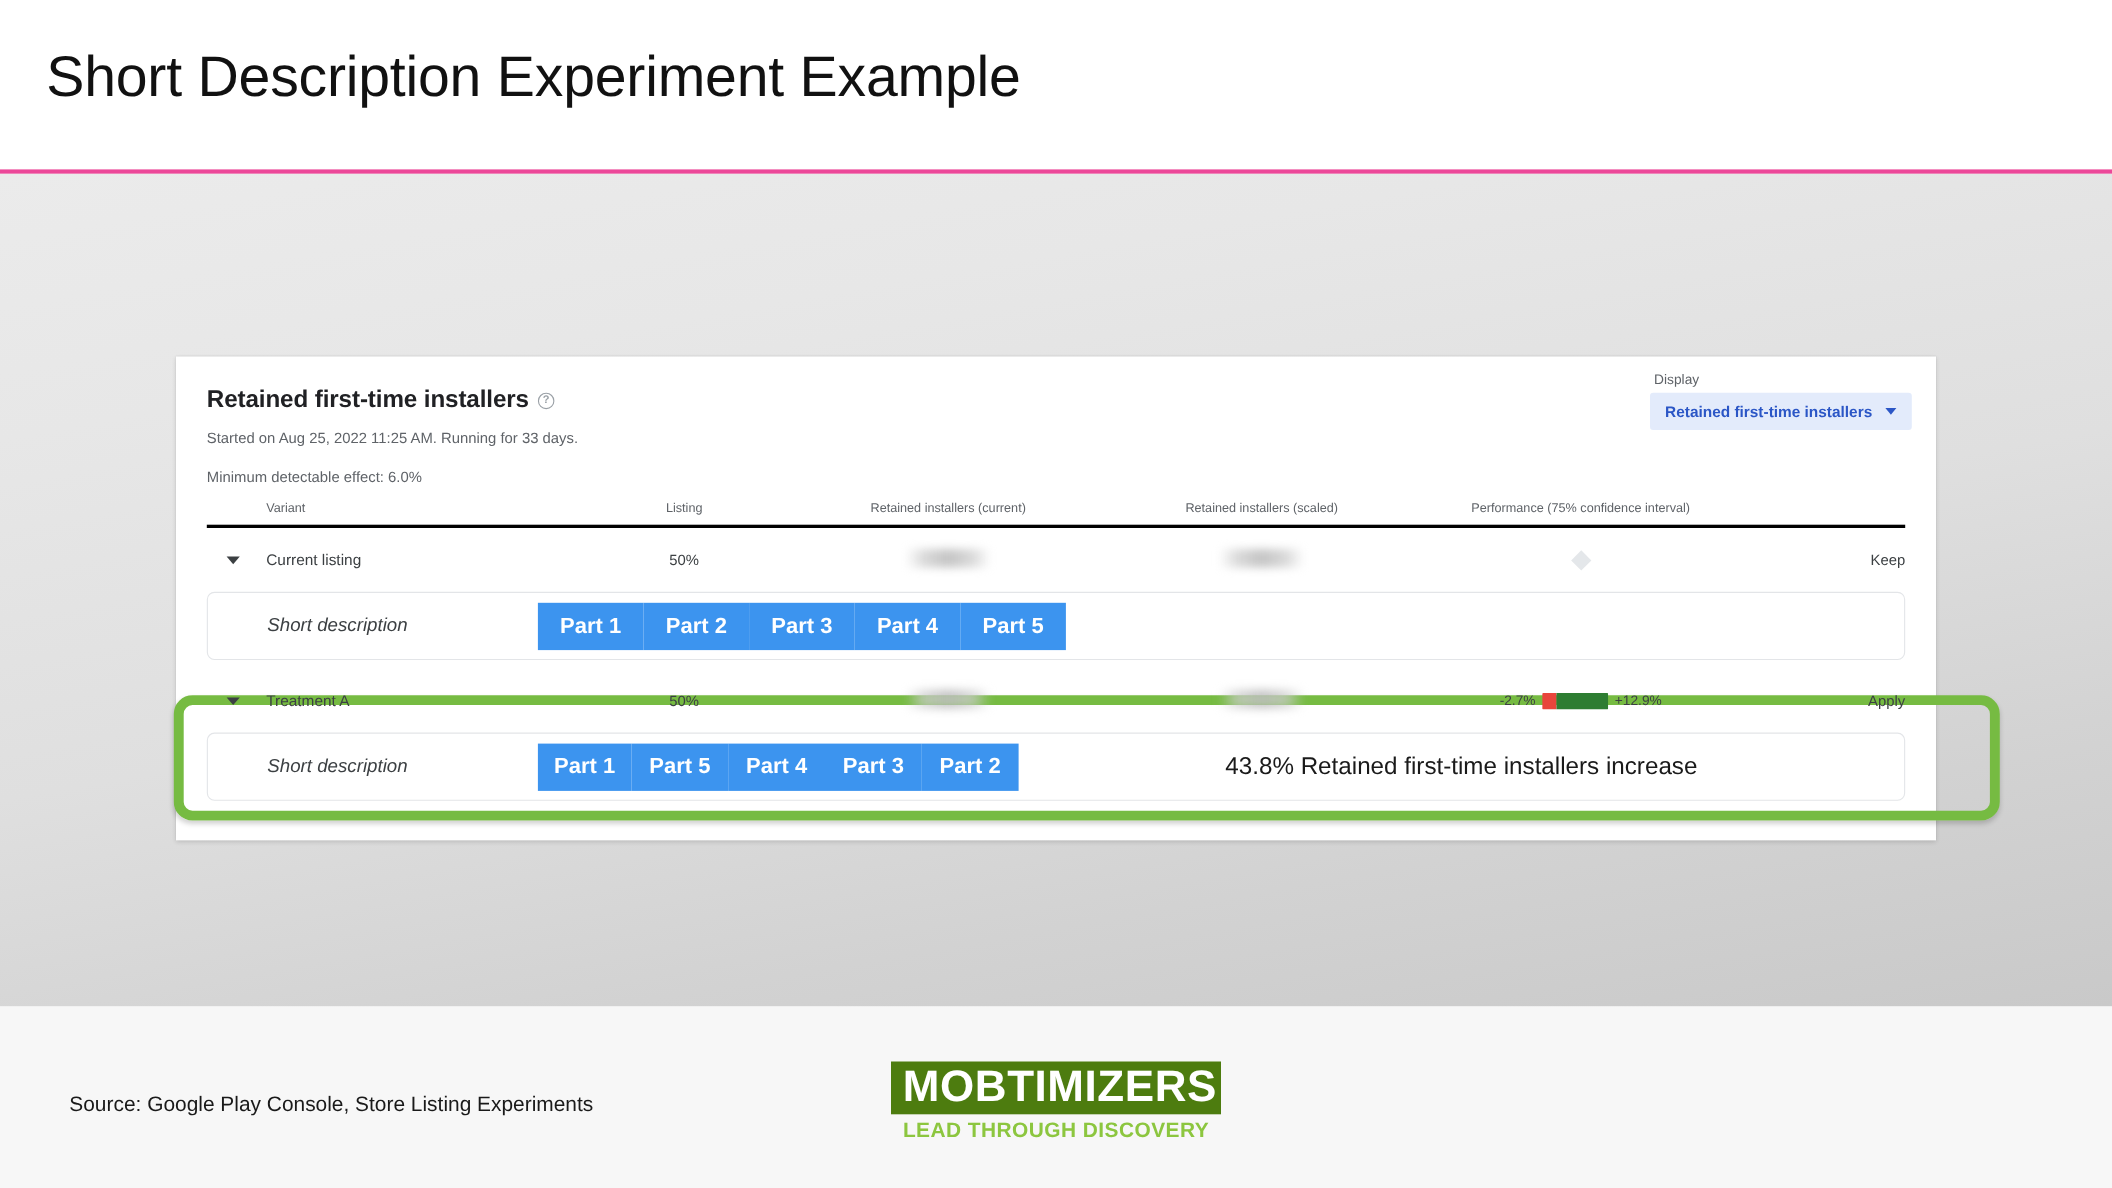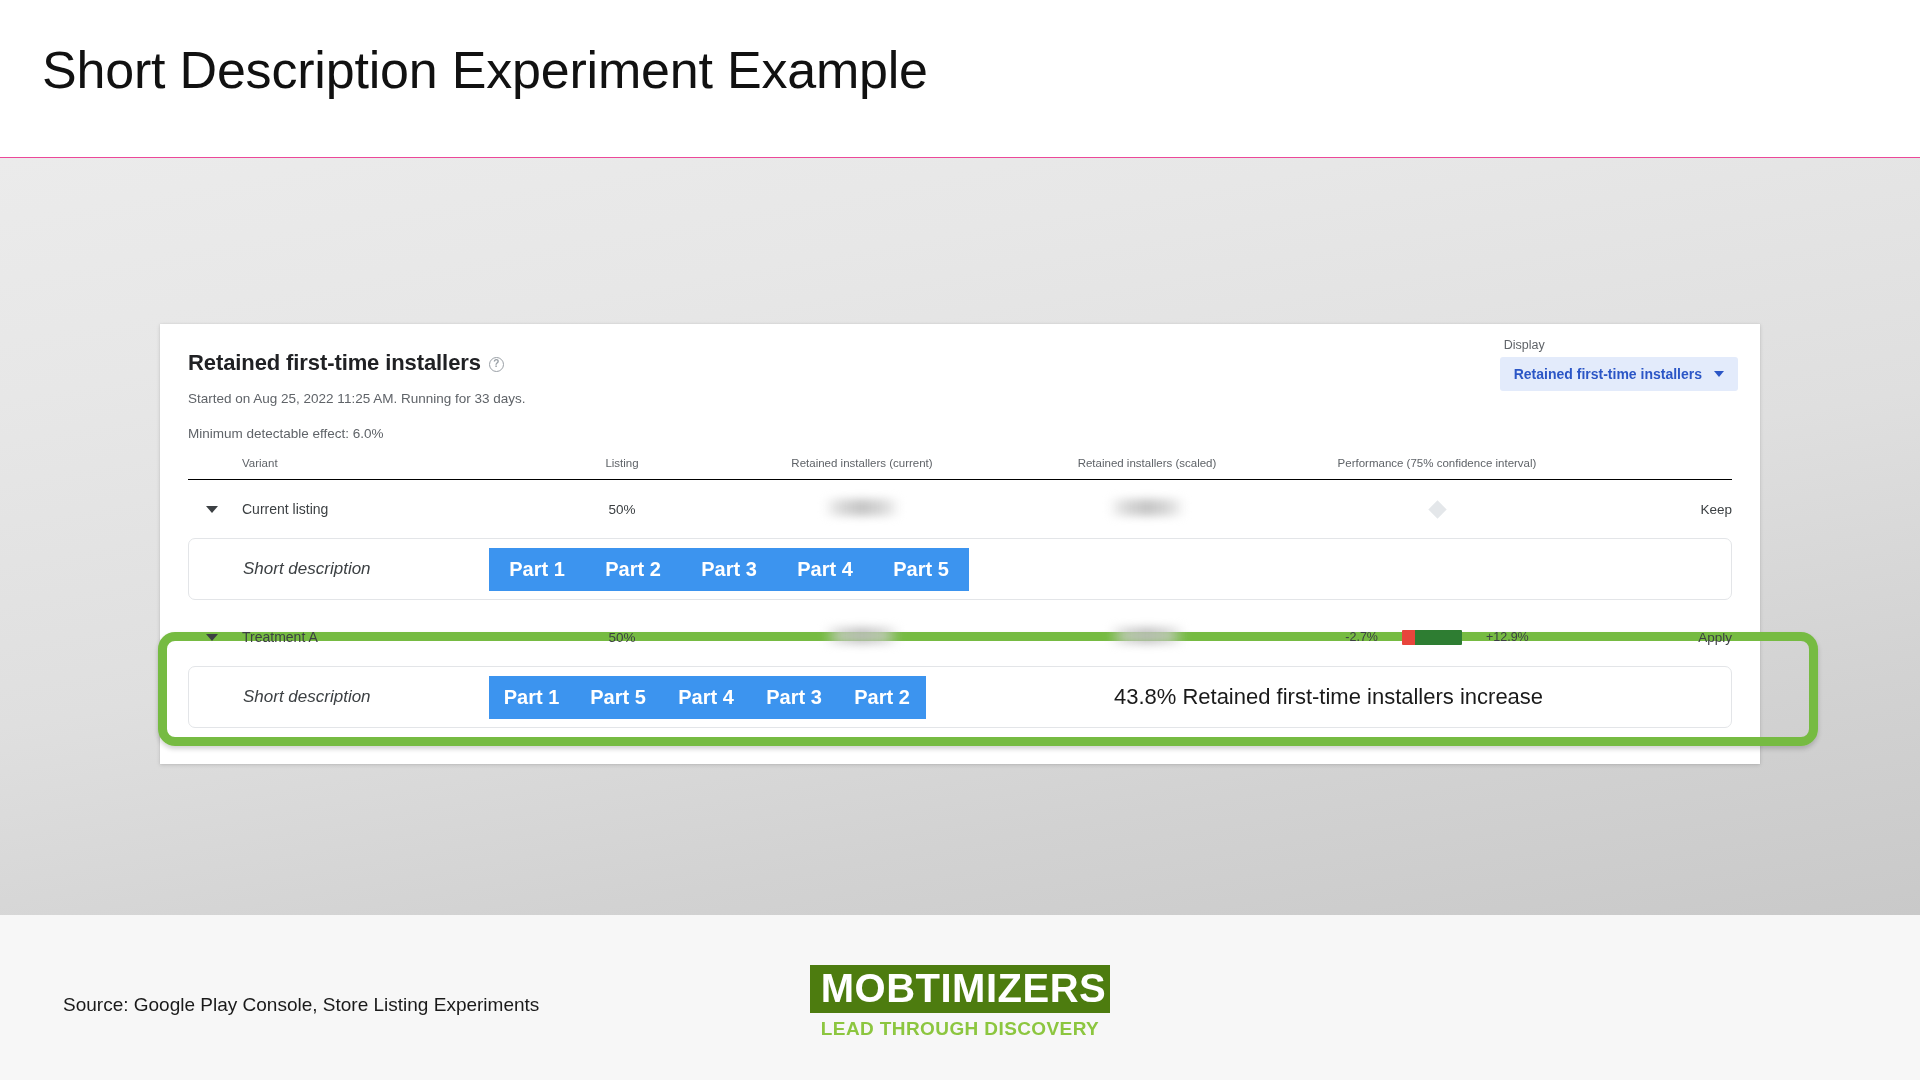--- a/index.html
+++ b/index.html
@@ -8,21 +8,21 @@
     font-family: "Liberation Sans", sans-serif;
     background:#ffffff;
     overflow:hidden;
     position:relative;
   }
 
   
   .title-band{
     position:absolute; left:0; top:0; width:1920px; height:158px;
     background:#ffffff;
-    border-bottom:1px solid #ec4899;
+    border-bottom:4px solid #ec4899;
   }
   .slide-title{
     position:absolute; left:42px; top:40px;
     font-size:52px; font-weight:400; color:#111111;
     letter-spacing:-0.2px; white-space:nowrap;
   }
 
   
   .stage{
     position:absolute; left:0; top:158px; width:1920px; height:757px;
@@ -71,21 +71,21 @@
   }
   .caret{
     width:0;height:0;border-left:5px solid transparent;border-right:5px solid transparent;
     border-top:6px solid #2b56c6;
   }
 
   
   .tbl{ position:absolute; left:28px; top:122px; width:1544px; }
   .hrow{
     display:flex; align-items:center; height:34px;
-    border-bottom:1px solid #000000;
+    border-bottom:3px solid #000000;
     font-size:11.5px; color:#5f6368;justify-content:center;
   }
   .c-toggle{ width:54px; }
   .c-variant{ width:300px; }
   .c-aud{ width:160px; text-align:center; }
   .c-cur{ width:320px; text-align:center; }
   .c-scl{ width:250px; text-align:center; }
   .c-perf{ width:330px; text-align:center; }
   .c-act{ flex:1; text-align:right; }
 
@@ -105,21 +105,21 @@
     filter:blur(4px);
   }
   .perf-cell{ position:relative; display:flex; align-items:center; justify-content:center; height:100%; }
   .divider-v{
     position:absolute; left:50%; top:4px; bottom:4px; width:1px; background:#eceff1;
   }
   .diamond{
     width:13px;height:13px;background:#e4e7ea;transform:rotate(45deg);
     position:relative; z-index:2;
   }
-  .ci-wrap{ display:flex; align-items:center; gap:24px; font-size:12.5px; color:#3c4043; position:relative; z-index:2;}
+  .ci-wrap{ display:flex; align-items:center; gap:6px; font-size:12.5px; color:#3c4043; position:relative; z-index:2;}
   .ci-bar{ display:flex; height:15px; border-radius:1px; overflow:hidden; }
   .ci-neg{ width:13px; background:#e8453c; }
   .ci-pos{ width:47px; background:#2e7d32; }
   .act-link{ font-size:13.5px; color:#3c4043; cursor:pointer; }
 
   
   .subpanel{
     border:1px solid #e3e5e8; border-radius:7px;
     height:62px; display:flex; align-items:center;
     background:#fff; margin:0 0 0 0;

